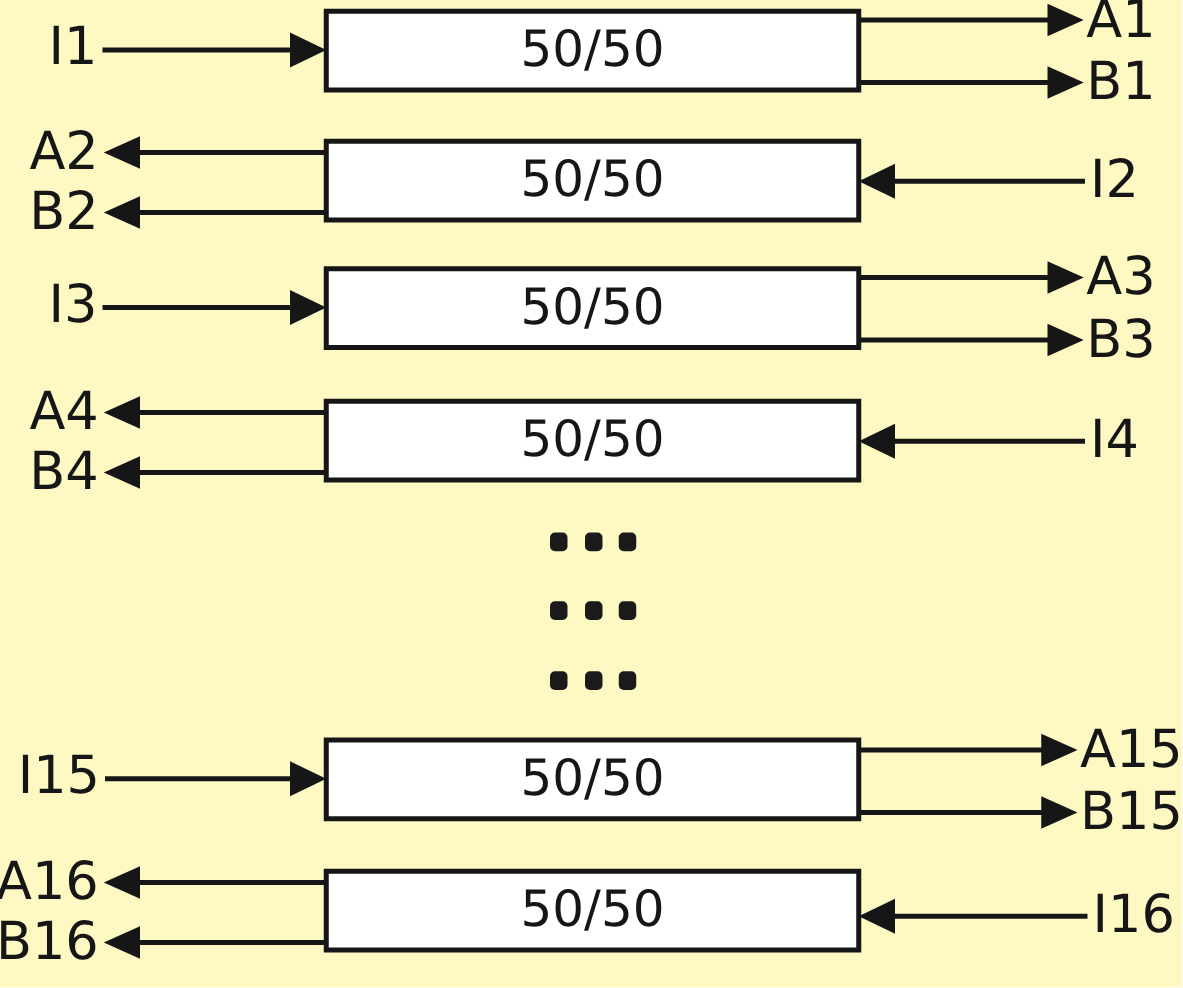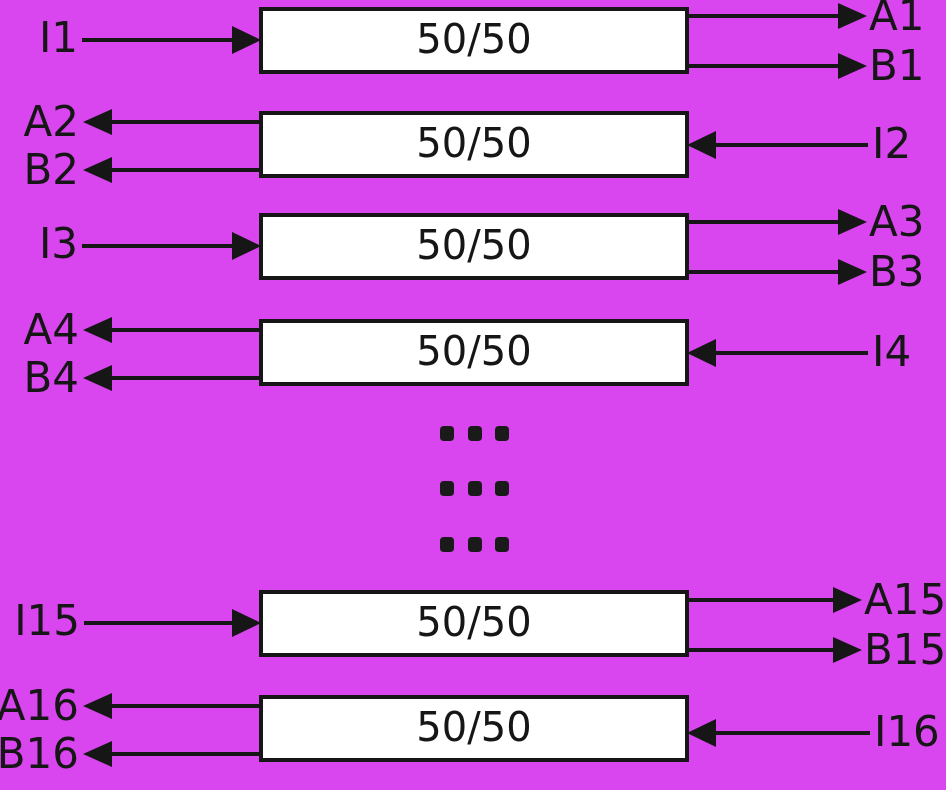--- a/index.html
+++ b/index.html
@@ -7,21 +7,21 @@
     padding: 0;
     background: #ffffff;
   }
   body {
     font-family: "DejaVu Sans", sans-serif;
   }
   #diagram-root {
     position: relative;
     width: 946px;
     height: 790px;
-    background: #d946ef;
+    background: #fef9c3;
     overflow: hidden;
   }
   svg#diagram-svg {
     position: absolute;
     left: 0;
     top: 0;
     width: 946px;
     height: 790px;
     display: block;
   }

